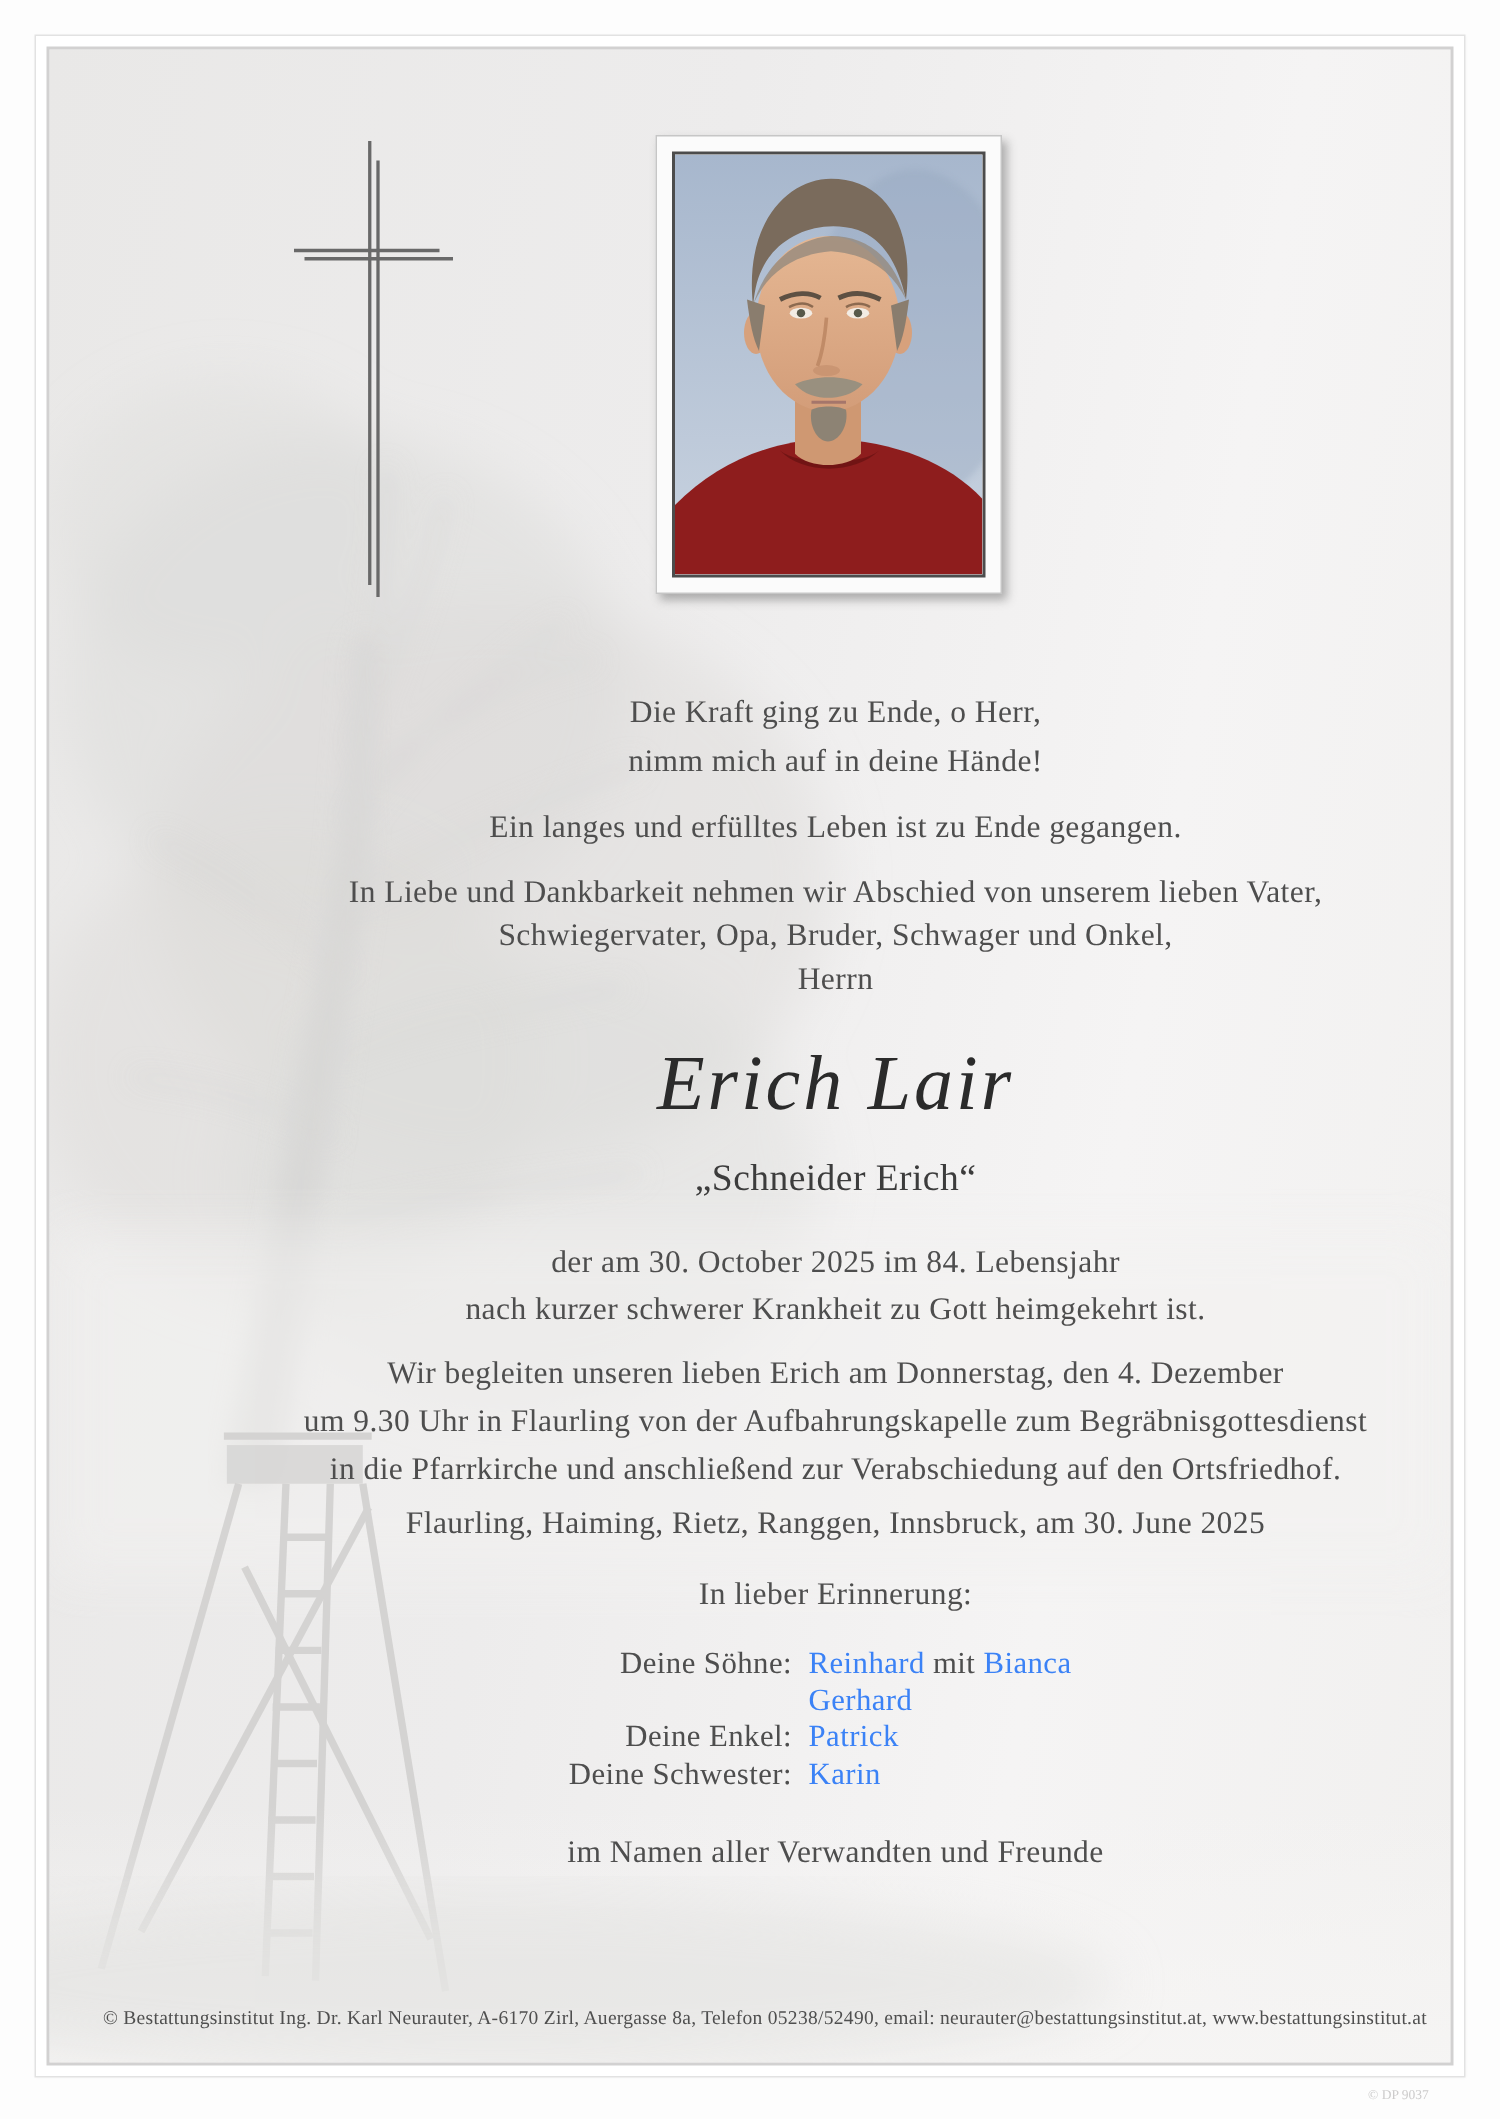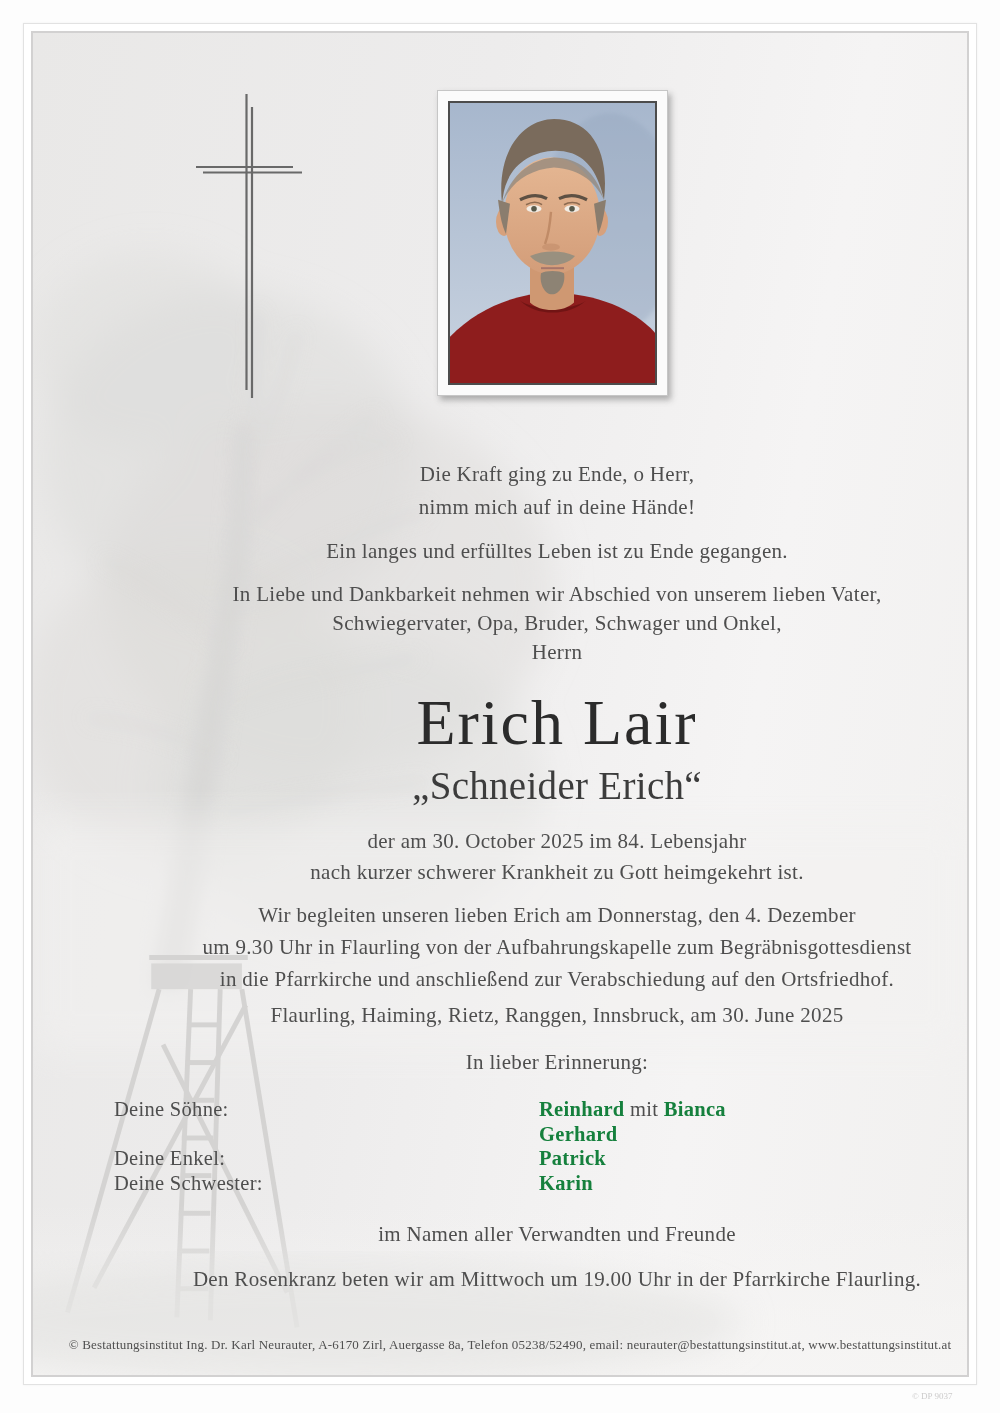--- a/index.html
+++ b/index.html
@@ -54,33 +54,33 @@
     color:#4e4e4e;
     font-size:21px;
     line-height:30px;
     letter-spacing:.3px;
   }
   .verse{top:446px;line-height:33px;margin-top:12px;}
   .intro{top:536px;}
   .farewell{top:580px;line-height:29px;}
   .name{
     top:688px;
-    font-size:64px;line-height:70px;
-    color:#2b2b2b;letter-spacing:2px;
-  }
-  .nickname{top:769px;font-size:39px;line-height:34px;color:#3c3c3c;}
+    font-size:52px;line-height:70px;
+    color:#2b2b2b;letter-spacing:2px;font-style:italic;
+  }
+  .nickname{top:769px;font-size:25px;line-height:34px;color:#3c3c3c;}
   .death{top:826px;line-height:31px;}
   .funeral{top:899px;line-height:32px;}
   .places{top:1000px;}
   .remembrance{top:1047px;}
   .mourners{top:1097px;text-align:left;font-size:20.5px;line-height:24.5px;}
   .m-row{display:flex;}
-  .m-label{width:414px;text-align:left;padding-right:11px;flex:none;}
+  .m-label{width:414px;text-align:right;padding-right:11px;flex:none;}
   .m-value{text-align:left;}
-  .m-value .bold{font-weight:bold;color:#15803d;}
+  .m-value .bold{font-weight:normal;color:#3b82f6;}
   .closing{top:1219px;}
   .rosary{top:1264px;}
   .footer{
     position:absolute;left:23px;right:23px;top:1337px;
     text-align:center;color:#4f4f4f;
     font-size:13px;line-height:16px;letter-spacing:.2px;padding-left:20px;
   }
   .print-code{
     position:absolute;top:1391px;left:912px;width:70px;
     font-size:9px;color:#cccbcb;text-align:left;
@@ -269,19 +269,18 @@
         <span class="m-value"><span class="bold">Patrick</span></span>
       </div>
       <div class="m-row">
         <span class="m-label">Deine Schwester:</span>
         <span class="m-value"><span class="bold">Karin</span></span>
       </div>
     </div>
 
   <div class="txt closing">im Namen aller Verwandten und Freunde</div>
 
-  <div class="txt rosary">Den Rosenkranz beten wir am Mittwoch um 19.00 Uhr in der Pfarrkirche Flaurling.</div>
 
   <div class="footer">© Bestattungsinstitut Ing. Dr. Karl Neurauter, A-6170 Zirl, Auergasse 8a, Telefon 05238/52490,  email: neurauter@bestattungsinstitut.at, www.bestattungsinstitut.at</div>
 
   <div class="print-code">© DP 9037</div>
 
 </div>
 
 </body></html>

